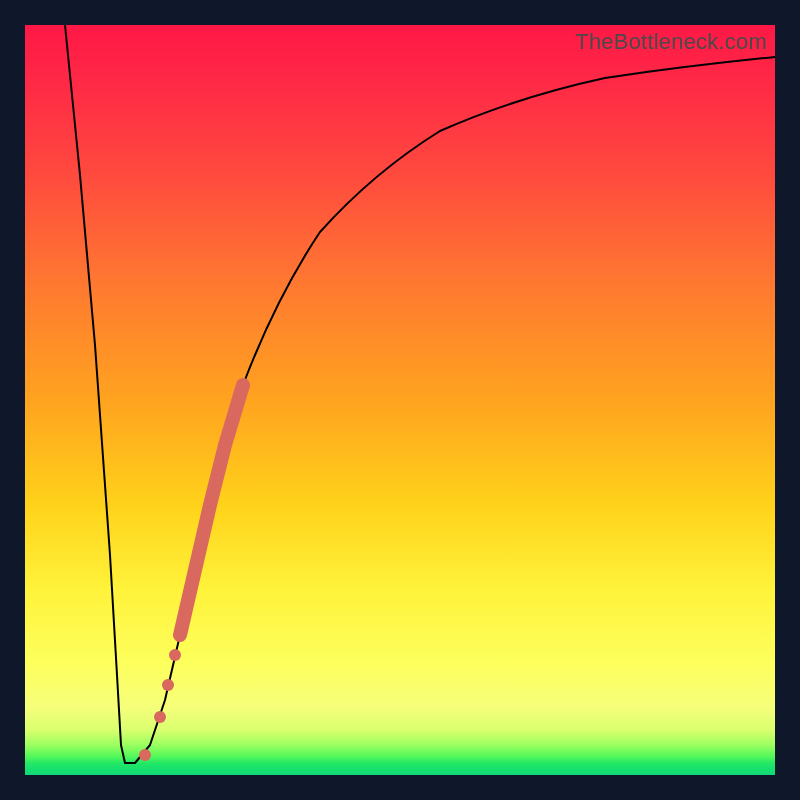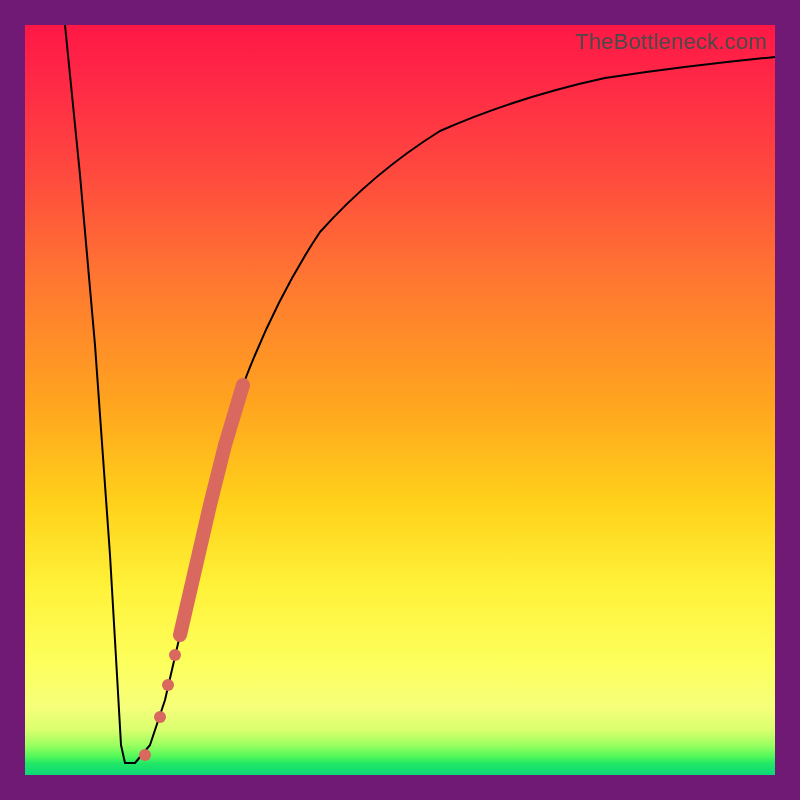--- a/index.html
+++ b/index.html
@@ -8,21 +8,21 @@
     width: 800px;
     height: 800px;
     overflow: hidden;
     background: #000;
     font-family: Arial, Helvetica, sans-serif;
   }
   .frame {
     position: relative;
     width: 800px;
     height: 800px;
-    background: #701a75;
+    background: #0f172a;
   }
   .plot-area {
     position: absolute;
     left: 25px;
     top: 25px;
     width: 750px;
     height: 750px;
     
     background: linear-gradient(
       to bottom,

